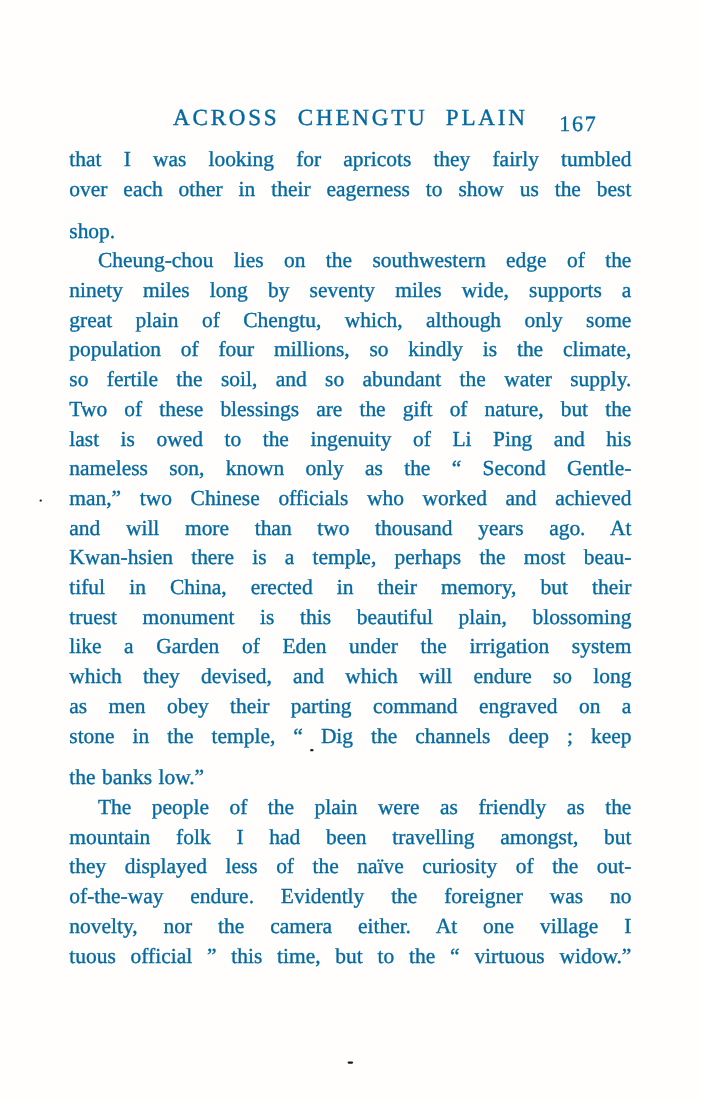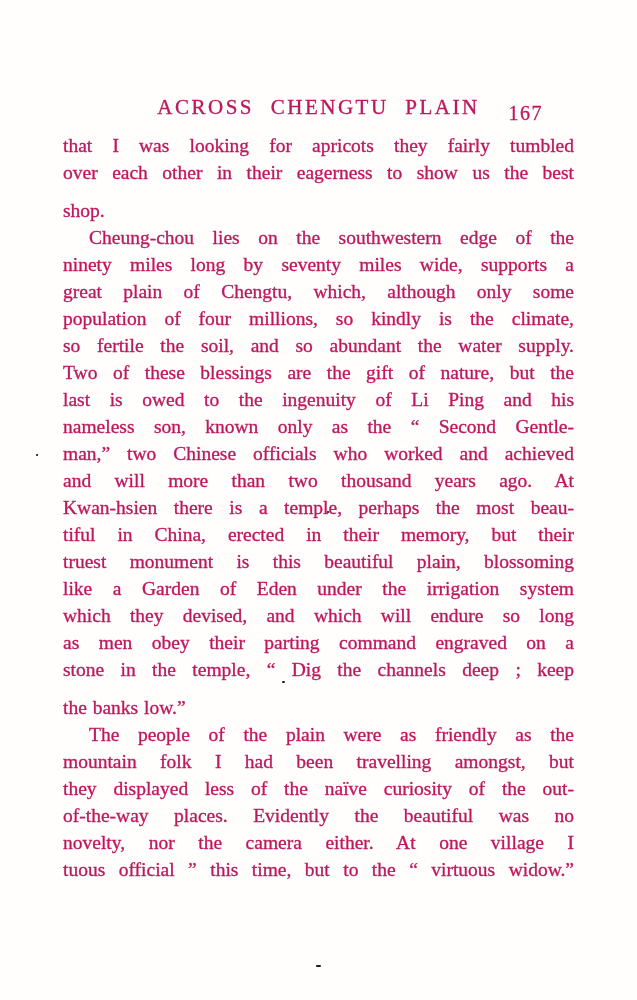--- a/index.html
+++ b/index.html
@@ -7,21 +7,21 @@
     padding: 0;
     background: #ffffff;
   }
   .page {
     position: relative;
     width: 637px;
     height: 1000px;
     background: #fffefd;
     overflow: hidden;
     font-family: "Liberation Serif", "DejaVu Serif", serif;
-    color: #be185d;
+    color: #0369a1;
   }
   .running-head {
     position: absolute;
     top: 94px;
     left: 63px;
     width: 511px;
     height: 26px;
     font-size: 21px;
     line-height: 26px;
   }
@@ -108,21 +108,21 @@
         <div class="line">like a Garden of Eden under the irrigation system</div>
         <div class="line">which they devised, and which will endure so long</div>
         <div class="line">as men obey their parting command engraved on a</div>
         <div class="line">stone in the temple, “ Dig the channels deep ; keep</div>
         <div class="line para-end">the banks low.”</div>
       </div>
       <div class="paragraph indent">
         <div class="line">The people of the plain were as friendly as the</div>
         <div class="line">mountain folk I had been travelling amongst, but</div>
         <div class="line">they displayed less of the naïve curiosity of the out-</div>
-        <div class="line">of-the-way places. Evidently the beautiful was no</div>
+        <div class="line">of-the-way endure. Evidently the foreigner was no</div>
         <div class="line">novelty, nor the camera either. At one village I</div>
         <div class="line">tuous official ” this time, but to the “ virtuous widow.”</div>
       </div>
     </main>
 
   <span class="speck" id="speck-1"></span>
   <span class="speck" id="speck-2"></span>
   <span class="speck" id="speck-3"></span>
   <span class="speck" id="speck-4"></span>
 

